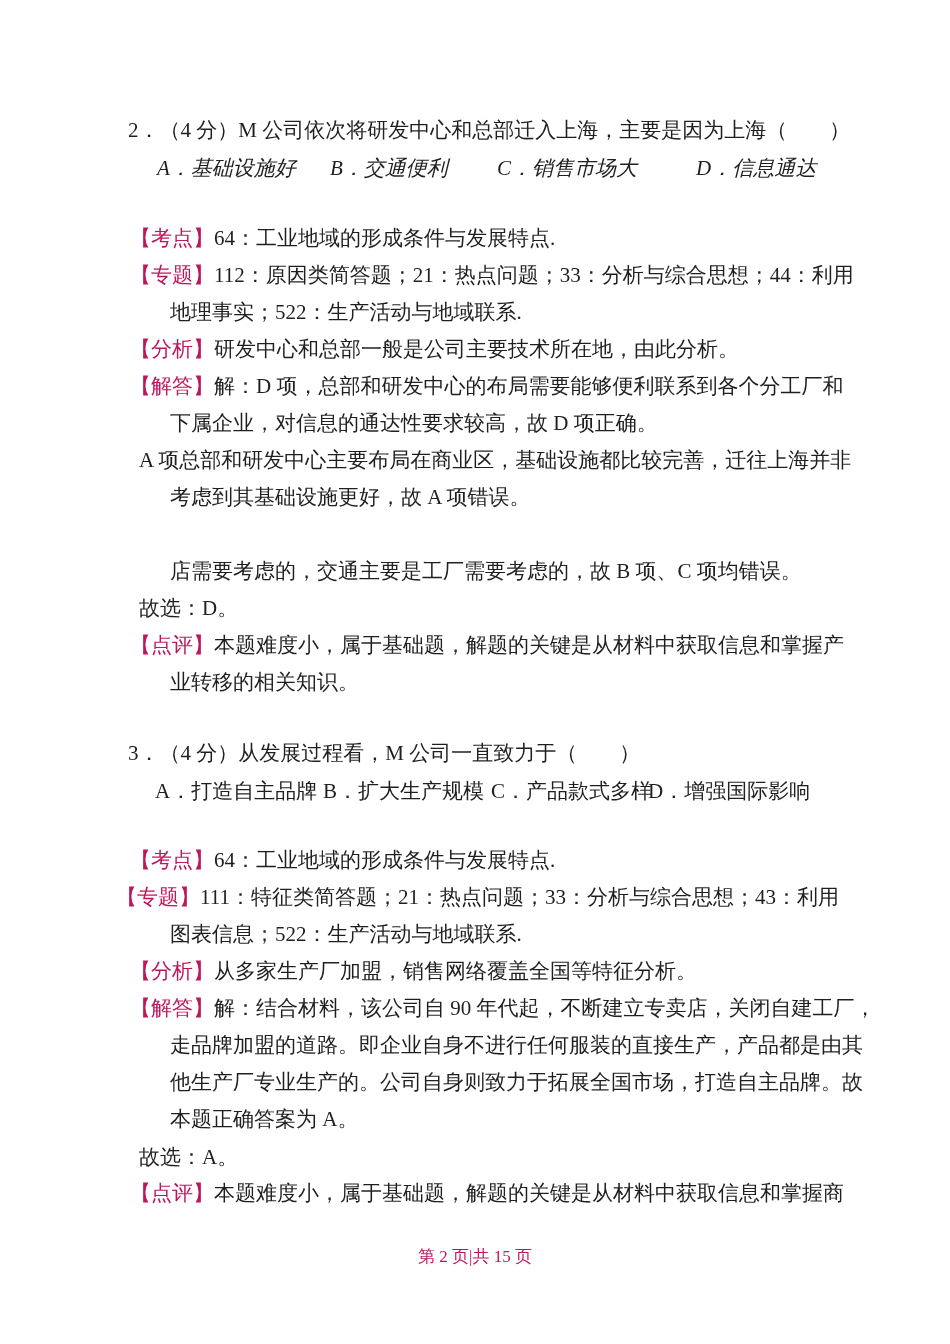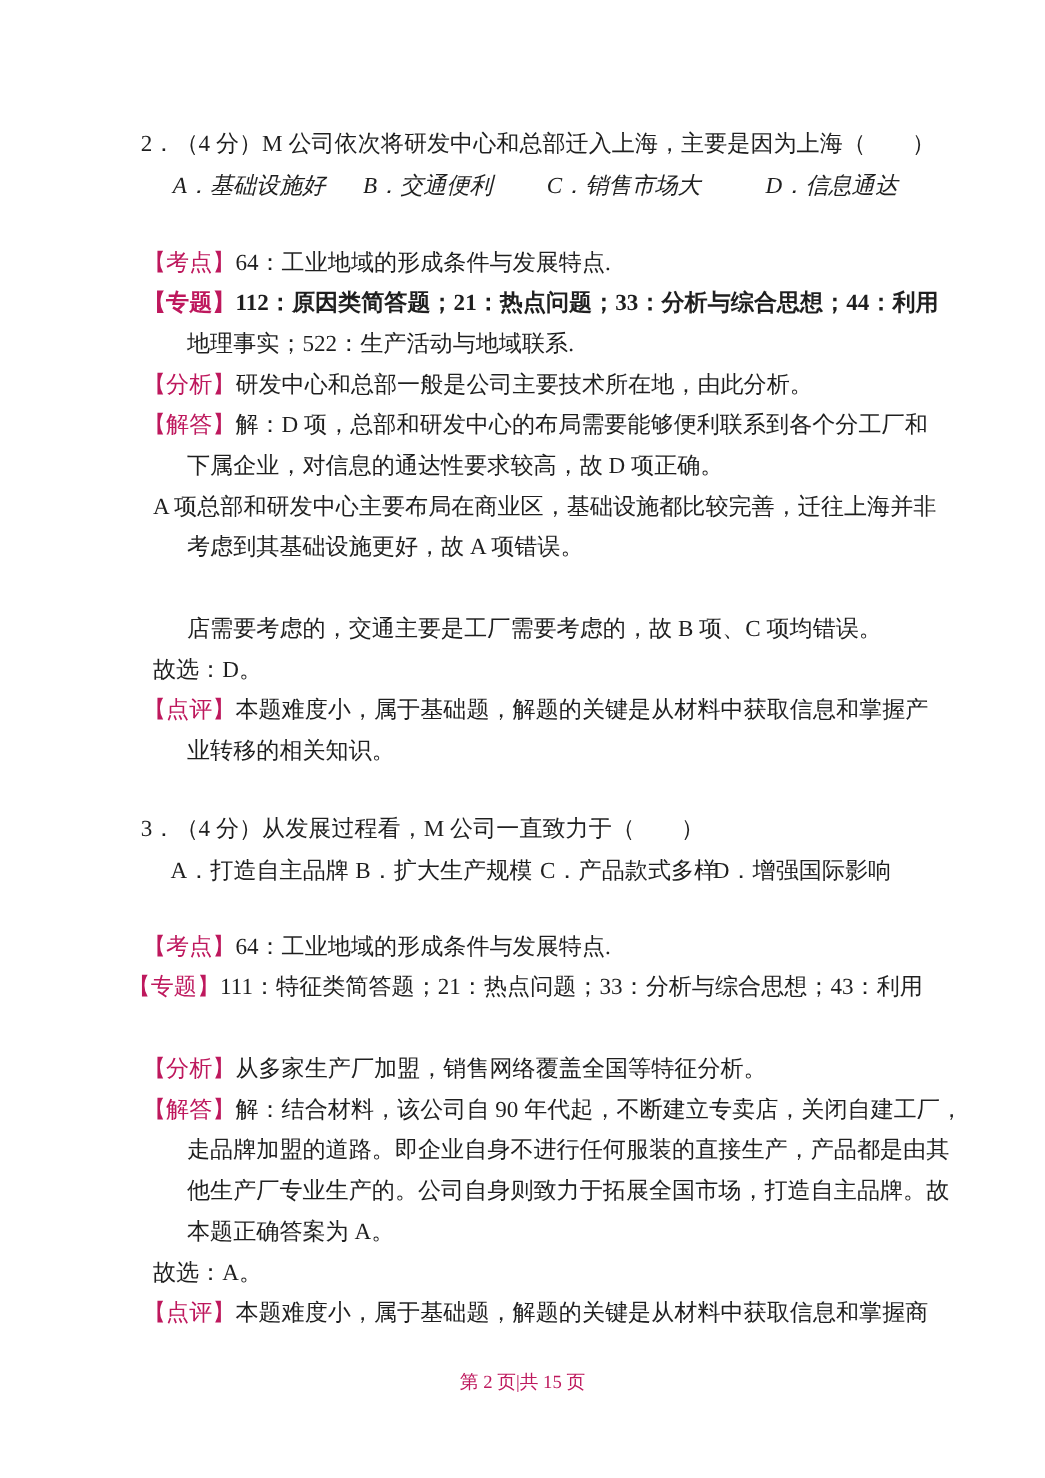--- a/index.html
+++ b/index.html
@@ -62,21 +62,21 @@
     <span class="opt" style="left:0px;">A．基础设施好</span>
     <span class="opt" style="left:173px;">B．交通便利</span>
     <span class="opt" style="left:340px;">C．销售市场大</span>
     <span class="opt" style="left:500px;margin-left:39px;">D．信息通达</span>
   </div>
 
   <div class="line" style="left:130px; top:225px;">
     <span class="lbl">【考点】</span><span>64：工业地域的形成条件与发展特点.</span>
   </div>
 
-  <div class="line" style="left:130px; top:262px;font-weight:bold;">
+  <div class="line" style="left:130px; top:262px;">
     <span class="lbl">【专题】</span><span>112：原因类简答题；21：热点问题；33：分析与综合思想；44：利用</span>
   </div>
   <div class="line" style="left:170px; top:299px;">
     <span>地理事实；522：生产活动与地域联系.</span>
   </div>
 
   <div class="line" style="left:130px; top:336px;">
     <span class="lbl">【分析】</span><span>研发中心和总部一般是公司主要技术所在地，由此分析。</span>
   </div>
 
@@ -117,20 +117,23 @@
     <span class="opt" style="left:493px;">D．增强国际影响</span>
   </div>
 
   <div class="line" style="left:130px; top:847px;">
     <span class="lbl">【考点】</span><span>64：工业地域的形成条件与发展特点.</span>
   </div>
 
   <div class="line" style="left:116px; top:884px;">
     <span class="lbl">【专题】</span><span>111：特征类简答题；21：热点问题；33：分析与综合思想；43：利用</span>
   </div>
+  <div class="line" style="left:170px; top:921px;">
+    <span>图表信息；522：生产活动与地域联系.</span>
+  </div>
 
   <div class="line" style="left:130px; top:958px;">
     <span class="lbl">【分析】</span><span>从多家生产厂加盟，销售网络覆盖全国等特征分析。</span>
   </div>
 
   <div class="line" style="left:130px; top:995px;text-align:center;">
     <span class="lbl">【解答】</span><span>解：结合材料，该公司自 90 年代起，不断建立专卖店，关闭自建工厂，</span>
   </div>
   <div class="line" style="left:170px; top:1032px;">
     <span>走品牌加盟的道路。即企业自身不进行任何服装的直接生产，产品都是由其</span>

